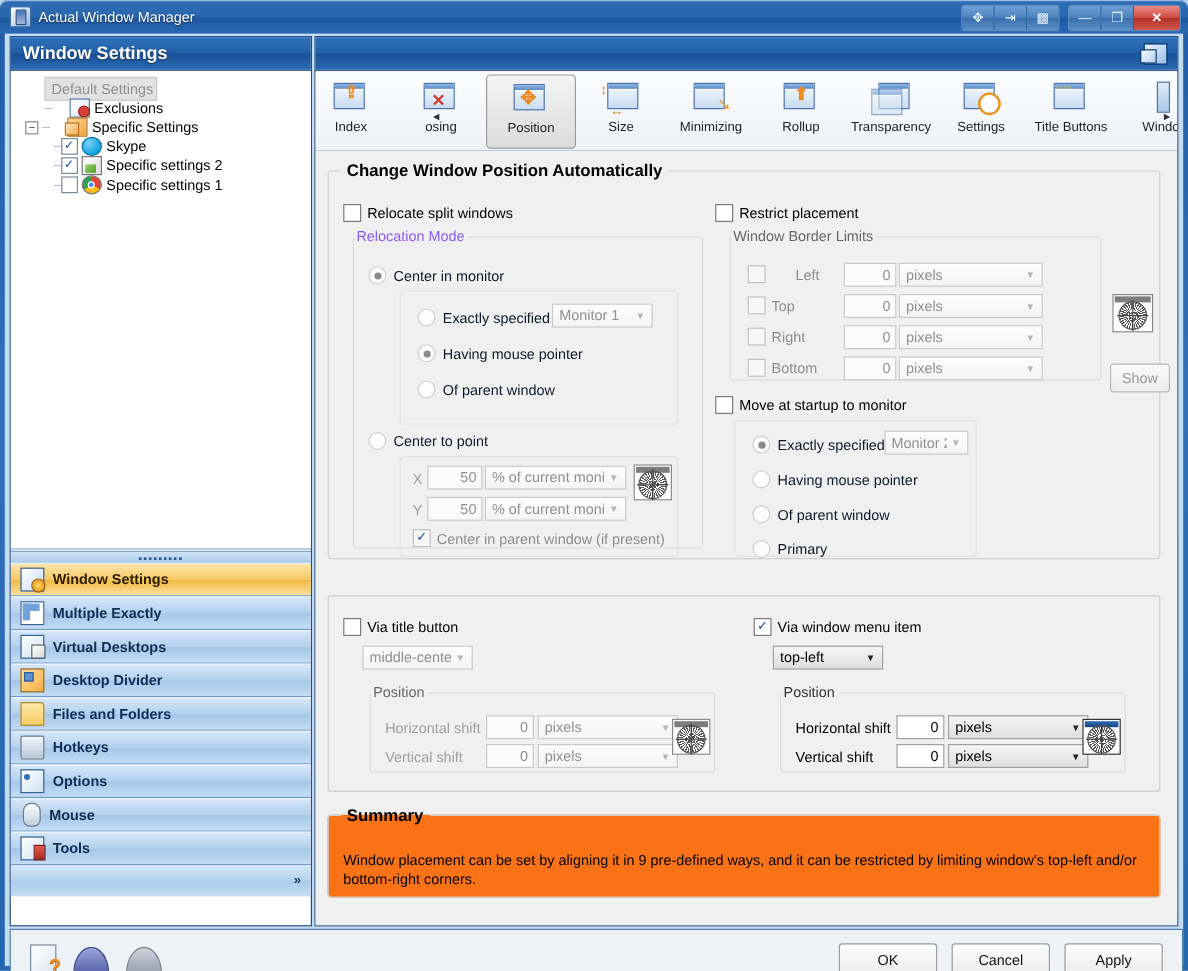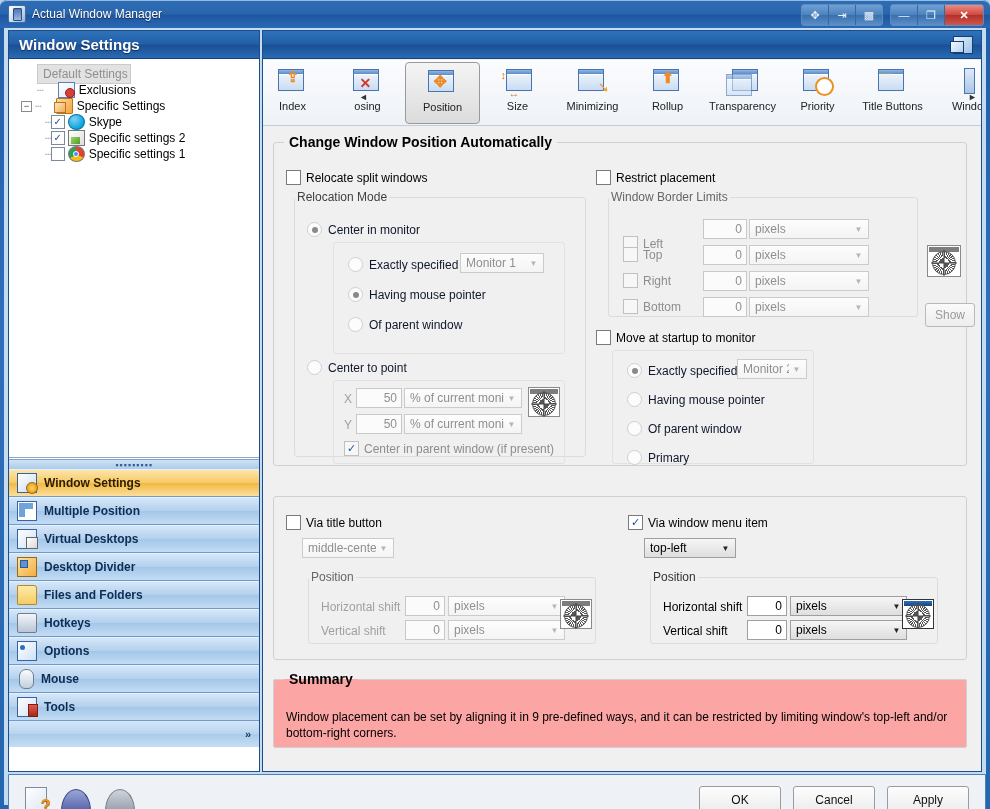--- a/index.html
+++ b/index.html
@@ -419,21 +419,21 @@
           <span>▪▪▪▪▪▪▪▪▪</span>
         </div>
 
       <div id="nav">
         <div class="navitem active">
           <span class="navicon ni-winset"></span>
           <span>Window Settings</span>
         </div>
         <div class="navitem">
           <span class="navicon ni-mm"></span>
-          <span>Multiple Position</span>
+          <span>Multiple Exactly</span>
         </div>
         <div class="navitem">
           <span class="navicon ni-vd"></span>
           <span>Virtual Desktops</span>
         </div>
         <div class="navitem">
           <span class="navicon ni-dd"></span>
           <span>Desktop Divider</span>
         </div>
         <div class="navitem">
@@ -518,21 +518,21 @@
               <span class="winglyph" style="left:0px;top:7px;opacity:.6;"></span>
             </span>
             <span class="tblabel">Transparency</span>
           </div>
           <div class="tbitem">
             <span class="tbicon">
               <span class="winglyph"></span>
               <span style="position:absolute;right:1px;bottom:1px;width:15px;height:15px;border-radius:50%;
                      border:2px solid #e8921f;background:#fff;"></span>
             </span>
-            <span class="tblabel">Priority</span>
+            <span class="tblabel">Settings</span>
           </div>
           <div class="tbitem">
             <span class="tbicon">
               <span class="winglyph"></span>
               <span style="position:absolute;left:4px;top:3px;color:#f5c542;font-size:7px;letter-spacing:1px;">▫▫▫▫</span>
             </span>
             <span class="tblabel">Title Buttons</span>
           </div>
           <div class="tbitem">
             <span class="tbicon">
@@ -550,21 +550,21 @@
 
         <fieldset class="grp" style="left:10px;top:8px;width:692px;height:330px;">
           <legend class="big">Change Window Position Automatically</legend>
 
           <div class="chk" style="left:12px;top:20px;">
             <span class="bx"></span>
             <span>Relocate split windows</span>
           </div>
 
           <fieldset class="inner" style="left:20px;top:40px;width:290px;height:265px;">
-            <legend class="sml" style="color:#404040;">Relocation Mode</legend>
+            <legend class="sml" style="color:#8b5cf6;">Relocation Mode</legend>
 
             <div class="rad on dis" style="left:12px;top:18px;">
               <span class="rb"></span>
               <span>Center in monitor</span>
             </div>
 
             <div class="box" style="left:38px;top:38px;width:230px;height:110px;">
               <div class="rad dis" style="left:14px;top:14px;">
                 <span class="rb"></span>
                 <span>Exactly specified</span>
@@ -613,21 +613,21 @@
           </fieldset>
 
           <div class="chk" style="left:322px;top:20px;">
             <span class="bx"></span>
             <span>Restrict placement</span>
           </div>
 
           <fieldset class="inner" style="left:334px;top:40px;width:308px;height:125px;">
             <legend class="sml" style="color:#666;">Window Border Limits</legend>
 
-            <div class="chk dis" style="left:14px;top:32px;">
+            <div class="chk dis" style="left:14px;top:17px;gap:20px;">
               <span class="bx"></span>
               <span>Left</span>
             </div>
             <input class="txt" style="left: 94px; top: 15px; width: 44px;" value="0">
             <div class="sel" style="left:140px;top:15px;width:120px;">
               <span class="txtv">pixels</span>
               <span class="car">▼</span>
             </div>
 
             <div class="chk dis" style="left:14px;top:43px;">
@@ -752,21 +752,21 @@
               <span class="txtv">pixels</span>
               <span class="car">▼</span>
             </div>
           </fieldset>
           <div class="pickbtn" style="left:628px;top:102px;width:32px;height:30px;border-color:#333;">
             <span class="titlestrip blue"></span>
             <span class="cross"></span>
           </div>
         </fieldset>
 
-        <fieldset class="grp" style="left:10px;top:545px;width:692px;height:75px;background:#fca5a5;">
+        <fieldset class="grp" style="left:10px;top:545px;width:692px;height:75px;background:#f97316;">
           <legend class="big">Summary</legend>
           <div id="summary-text">Window placement can be set by aligning it in 9 pre-defined ways, and it can be restricted by limiting window's top-left and/or bottom-right corners.</div>
           <a class="link" href="#" style="position:absolute;left:12px;top:54px;margin-top:42px;">More info...</a>
         </fieldset>
 
       </div>
     </div>
 
     <div id="bottom-bar">
       <div id="bottom-icons">

